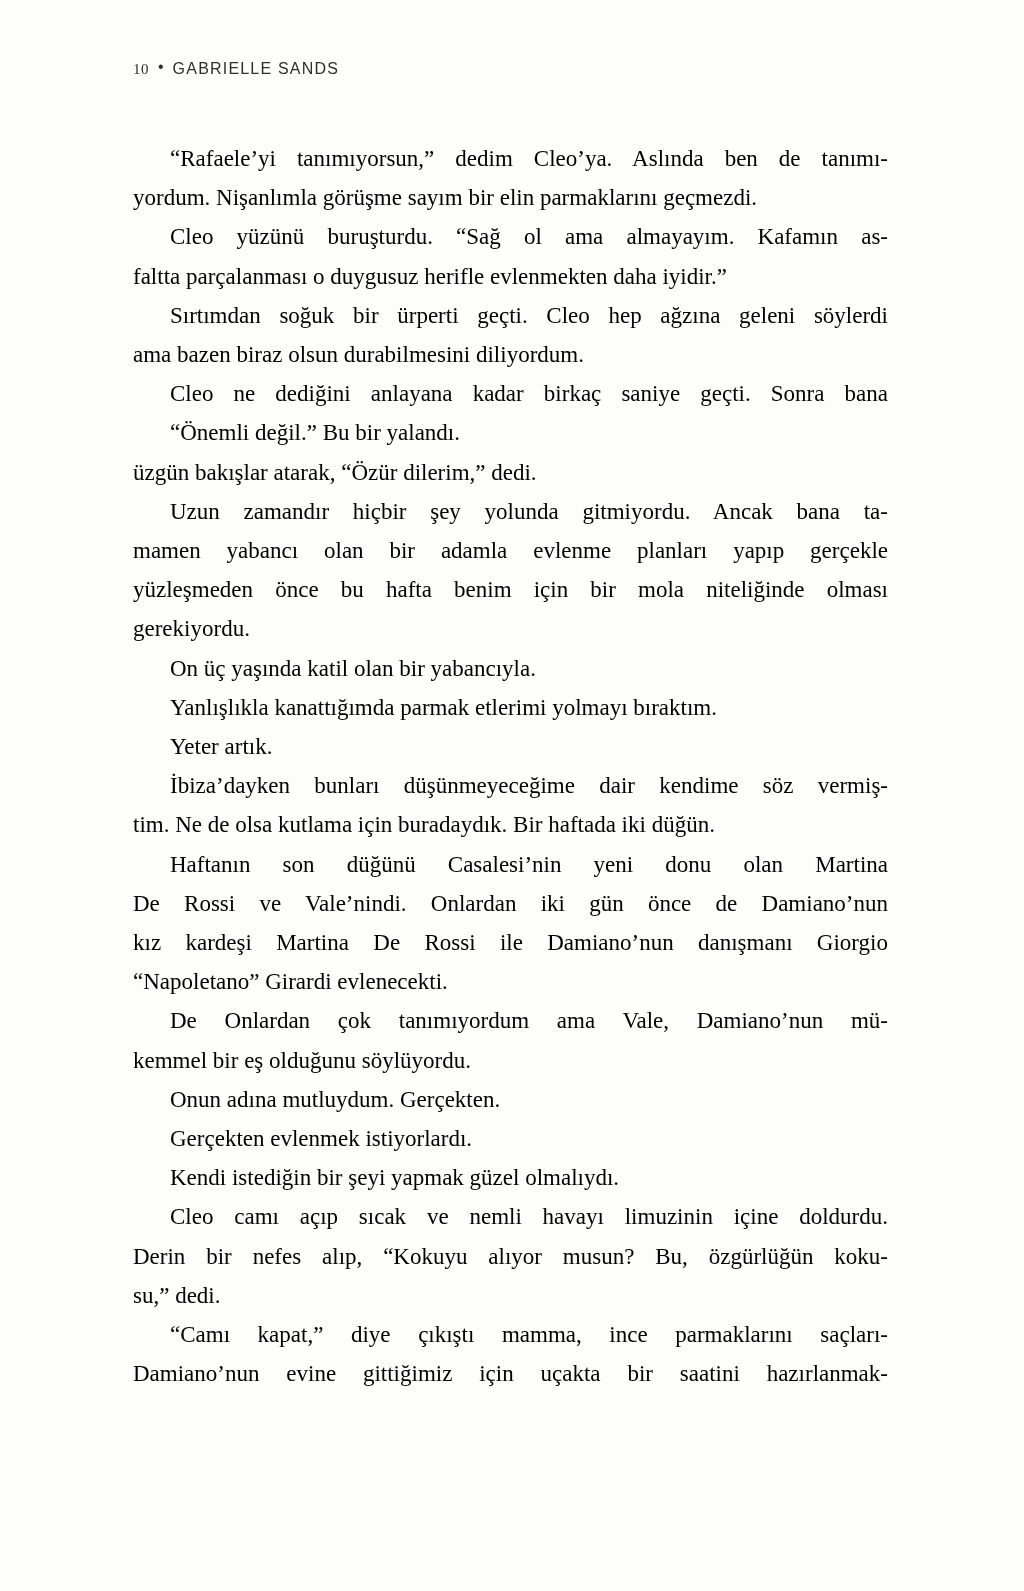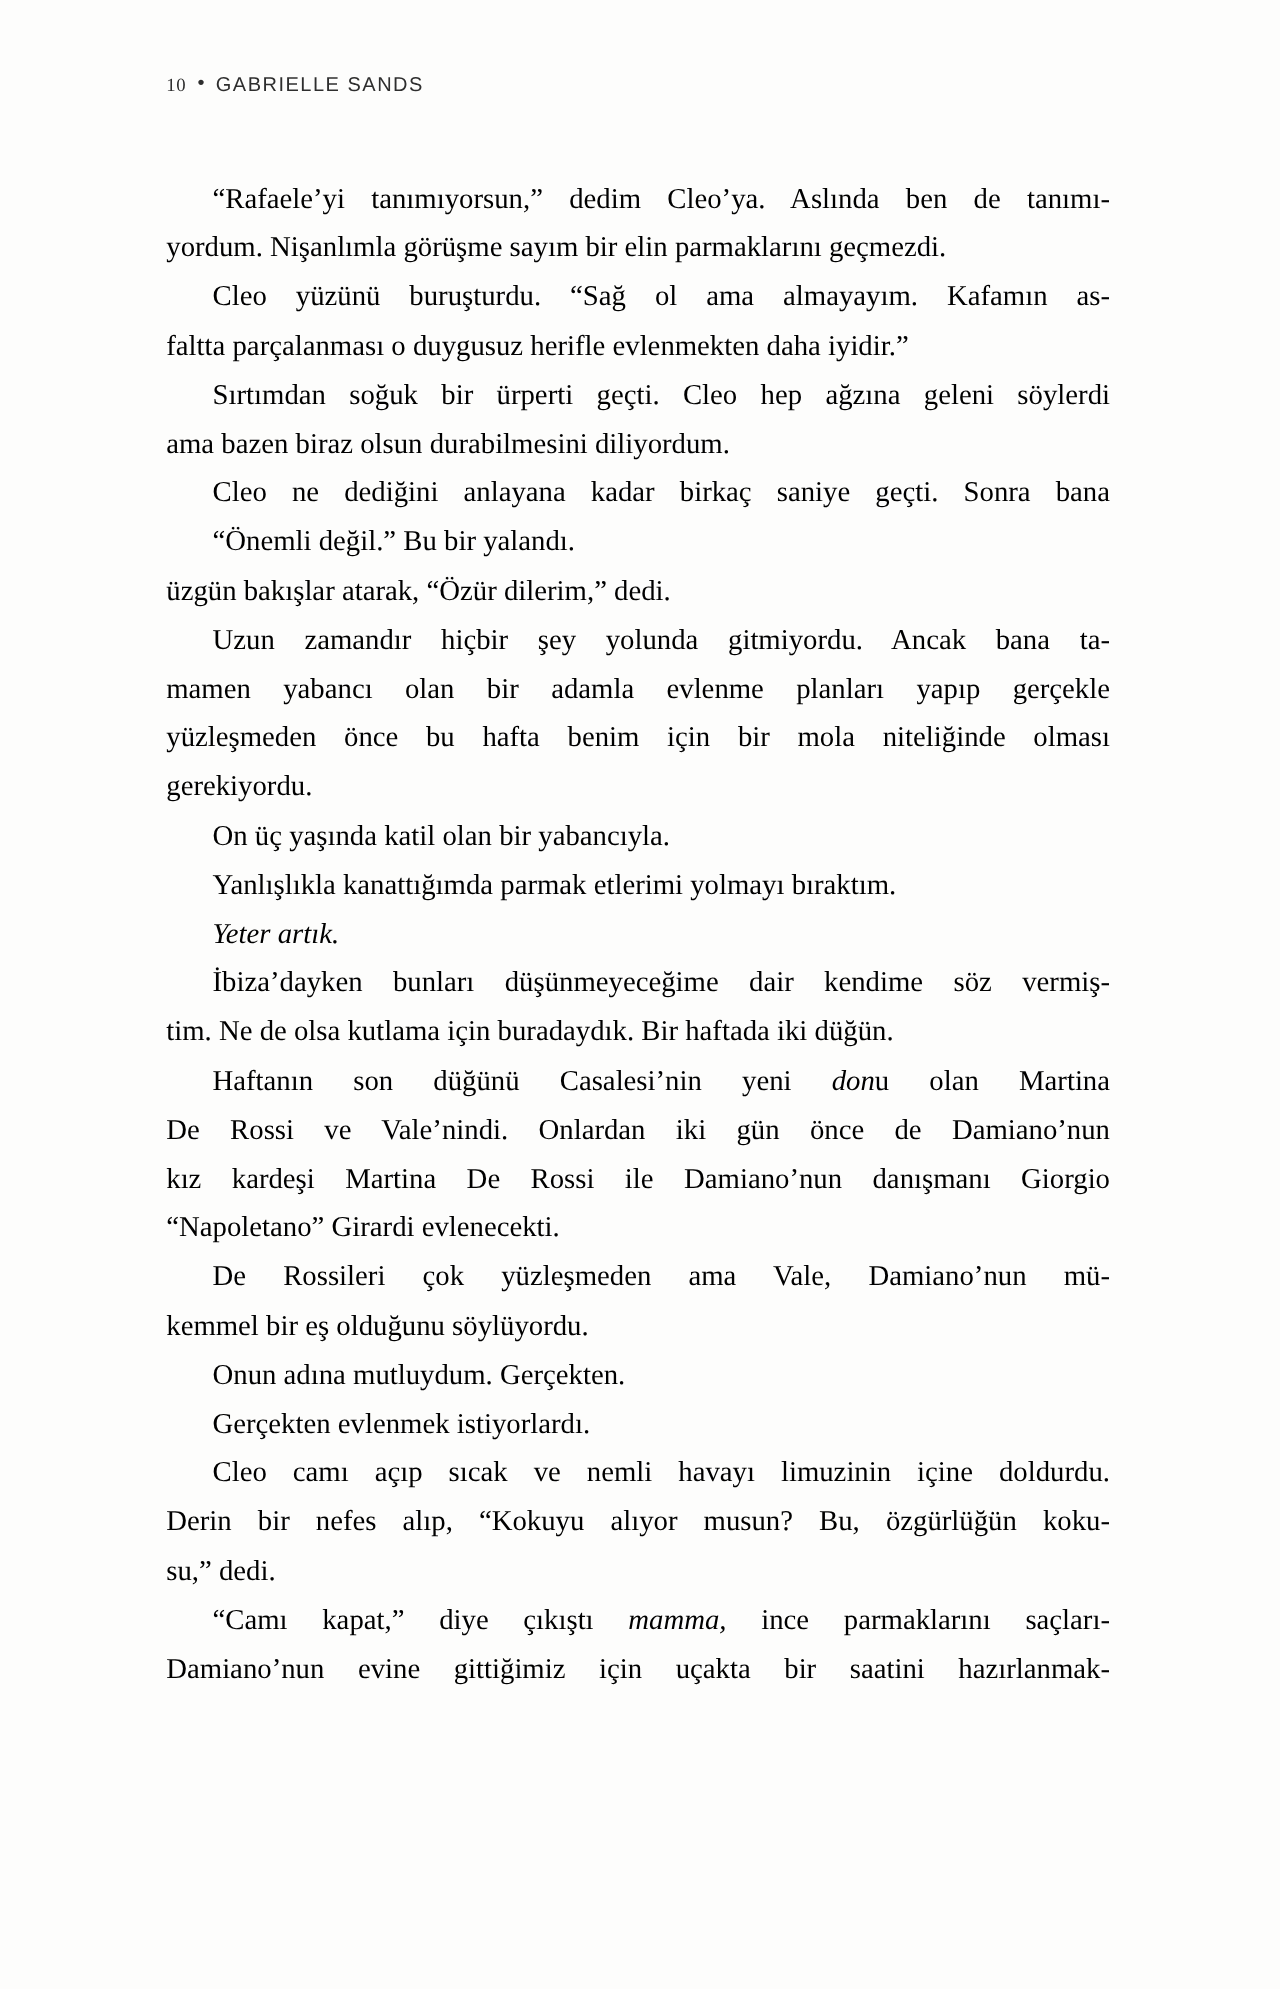--- a/index.html
+++ b/index.html
@@ -57,21 +57,20 @@
     text-align: justify;
     text-align-last: justify;
   }
   .line.last {
     text-align-last: left;
   }
   .line.indent {
     text-indent: 37px;
   }
   .italic {
-    font-style: italic;
   }
 </style>
 </head>
 <body>
 
 <div class="page">
   <header class="running-header">
     <span class="page-number">10</span>
     <span class="header-bullet">•</span>
     <span class="author-name">GABRIELLE SANDS</span>
@@ -92,23 +91,24 @@
       <div class="line last"><span>gerekiyordu.</span></div>
       <div class="line indent last"><span>On üç yaşında katil olan bir yabancıyla.</span></div>
       <div class="line indent last"><span>Yanlışlıkla kanattığımda parmak etlerimi yolmayı bıraktım.</span></div>
       <div class="line indent last"><span class="italic">Yeter artık.</span></div>
       <div class="line indent"><span>İbiza’dayken bunları düşünmeyeceğime dair kendime söz vermiş-</span></div>
       <div class="line last"><span>tim. Ne de olsa kutlama için buradaydık. Bir haftada iki düğün.</span></div>
       <div class="line indent"><span>Haftanın son düğünü Casalesi’nin yeni </span><span class="italic">don</span><span>u olan Martina</span></div>
       <div class="line"><span>De Rossi ve Vale’nindi. Onlardan iki gün önce de Damiano’nun</span></div>
       <div class="line"><span>kız kardeşi Martina De Rossi ile Damiano’nun danışmanı Giorgio</span></div>
       <div class="line last"><span>“Napoletano” Girardi evlenecekti.</span></div>
-      <div class="line indent"><span>De Rossileri çok yüzleşmeden ama Vale, Damiano’nun mü-</span></div>
+      <div class="line indent"><span>De Onlardan çok tanımıyordum ama Vale, Damiano’nun mü-</span></div>
       <div class="line last"><span>kemmel bir eş olduğunu söylüyordu.</span></div>
       <div class="line indent last"><span>Onun adına mutluydum. Gerçekten.</span></div>
       <div class="line indent last"><span>Gerçekten evlenmek istiyorlardı.</span></div>
+      <div class="line indent last"><span>Kendi istediğin bir şeyi yapmak güzel olmalıydı.</span></div>
       <div class="line indent"><span>Cleo camı açıp sıcak ve nemli havayı limuzinin içine doldurdu.</span></div>
       <div class="line"><span>Derin bir nefes alıp, “Kokuyu alıyor musun? Bu, özgürlüğün koku-</span></div>
       <div class="line last"><span>su,” dedi.</span></div>
       <div class="line indent"><span>“Camı kapat,” diye çıkıştı </span><span class="italic">mamma,</span><span> ince parmaklarını saçları-</span></div>
       <div class="line"><span>Damiano’nun evine gittiğimiz için uçakta bir saatini hazırlanmak-</span></div>
     </main>
 </div>
 
 </body></html>

